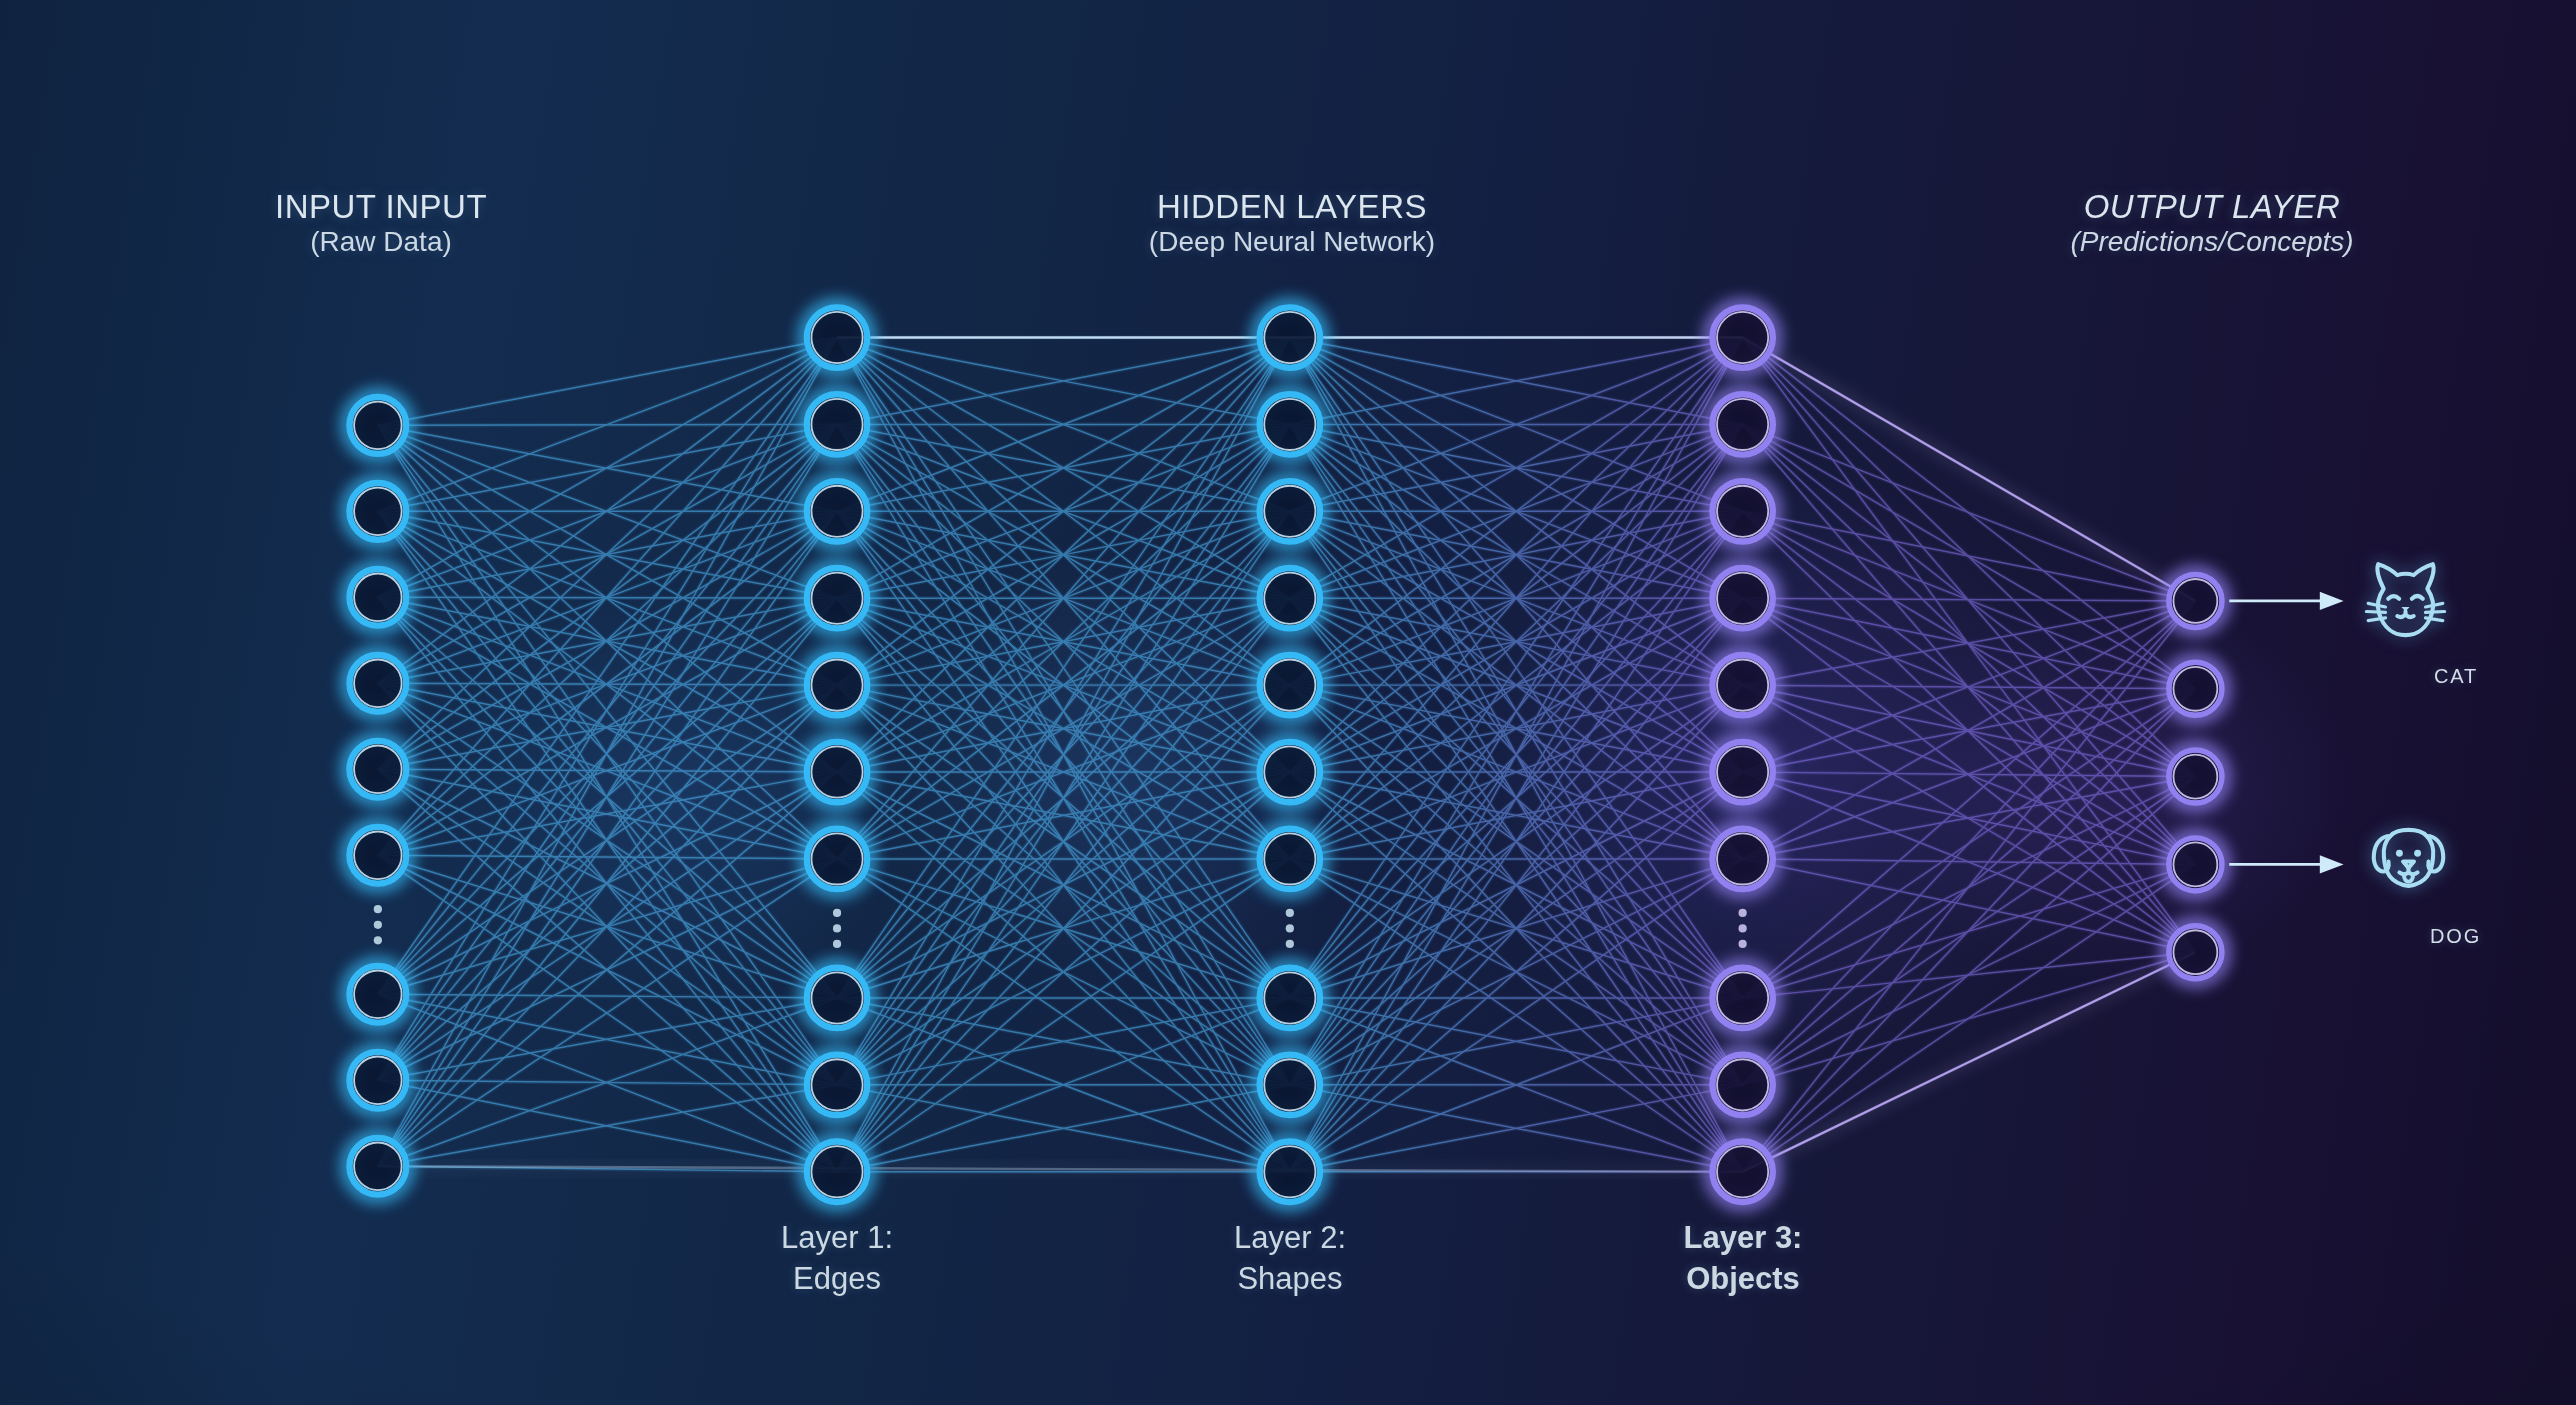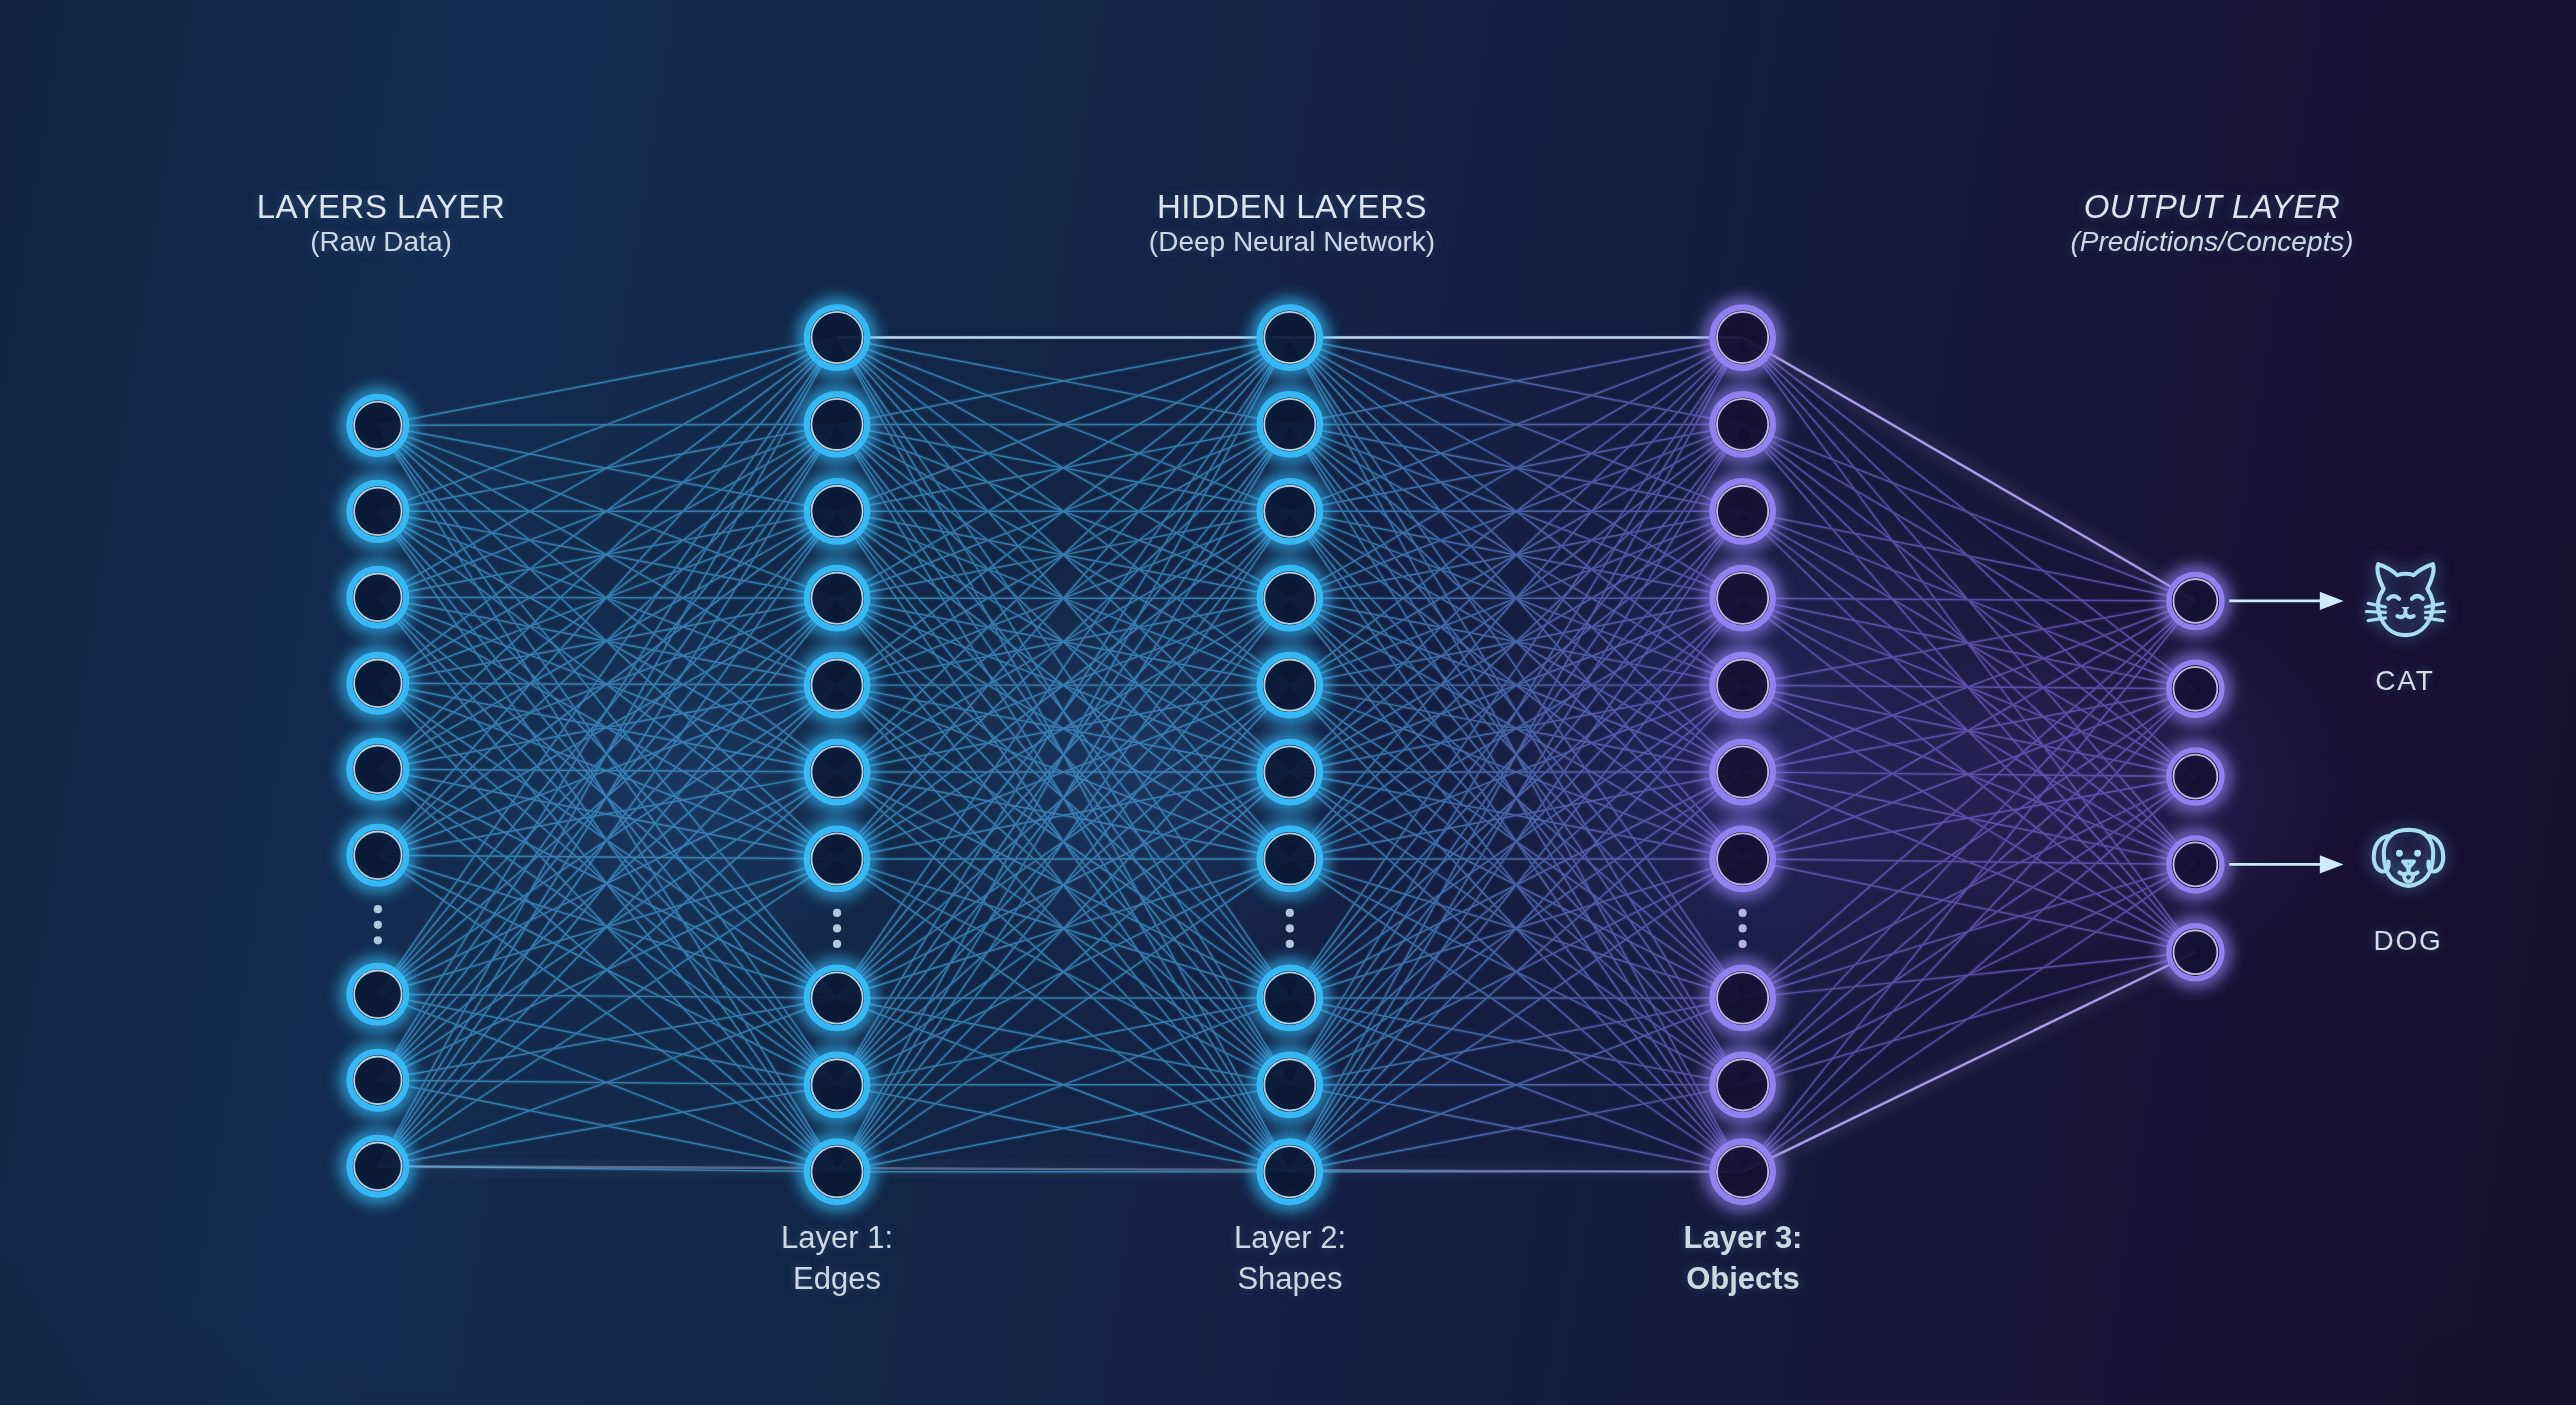--- a/index.html
+++ b/index.html
@@ -28,22 +28,22 @@
   .ch-input{left:381px;top:188px;}
   .ch-hidden{left:1292px;top:188px;}
   .ch-output{left:2212px;top:188px;font-style:italic;}
   .cap{position:absolute;transform:translateX(-50%);text-align:center;font-size:31px;
     color:#ccd9e3;line-height:41px;white-space:nowrap;text-shadow:0 0 9.1px rgba(110,160,210,0.3);}
   .cap1{left:837px;top:1217px;}
   .cap2{left:1290px;top:1217px;}
   .cap3{left:1743px;top:1217px;font-weight:bold;}
   .outcard{position:absolute;transform:translateX(-50%);text-align:center;width:146px;}
   .outcard svg{width:91px;height:91px;filter:drop-shadow(0 0 8.2px rgba(110,195,255,0.55));}
-  .outcard .lbl{font-size:28px;color:#d3dee8;letter-spacing:1.8px;margin-top:14.6px;
-    text-shadow:0 0 9.1px rgba(120,170,220,0.35);}
+  .outcard .lbl{font-size:20px;color:#d3dee8;letter-spacing:1.8px;margin-top:14.6px;
+    text-shadow:0 0 9.1px rgba(120,170,220,0.35);text-align:right;}
   .oc-cat{left:2405px;top:556px;}
   .oc-dog{left:2408px;top:816px;}
   .icon-stroke{stroke:#a9ddf2;stroke-width:4.5;fill:none;stroke-linecap:round;stroke-linejoin:round;}
 </style>
 </head>
 <body>
 
 <div class="stage">
 
   <div class="glow g1"></div>
@@ -1066,21 +1066,21 @@
       </g>
       <g>
         <line x1="2437" y1="945" x2="2540" y2="945" stroke="#cfeaf8" stroke-width="7" opacity="0.25" filter="url(#nodeGlow)"></line>
         <line x1="2437" y1="945" x2="2540" y2="945" stroke="#cfeaf8" stroke-width="3"></line>
         <polygon points="2562,945 2536,935 2536,955" fill="#cfeaf8"></polygon>
       </g>
     </svg>
 
 
   <div class="colhead ch-input">
-    <div class="main">LAYERS LAYER</div>
+    <div class="main">INPUT INPUT</div>
     <div class="sub">(Raw Data)</div>
   </div>
   <div class="colhead ch-hidden">
     <div class="main">HIDDEN LAYERS</div>
     <div class="sub">(Deep Neural Network)</div>
   </div>
   <div class="colhead ch-output">
     <div class="main">OUTPUT LAYER</div>
     <div class="sub">(Predictions/Concepts)</div>
   </div>

